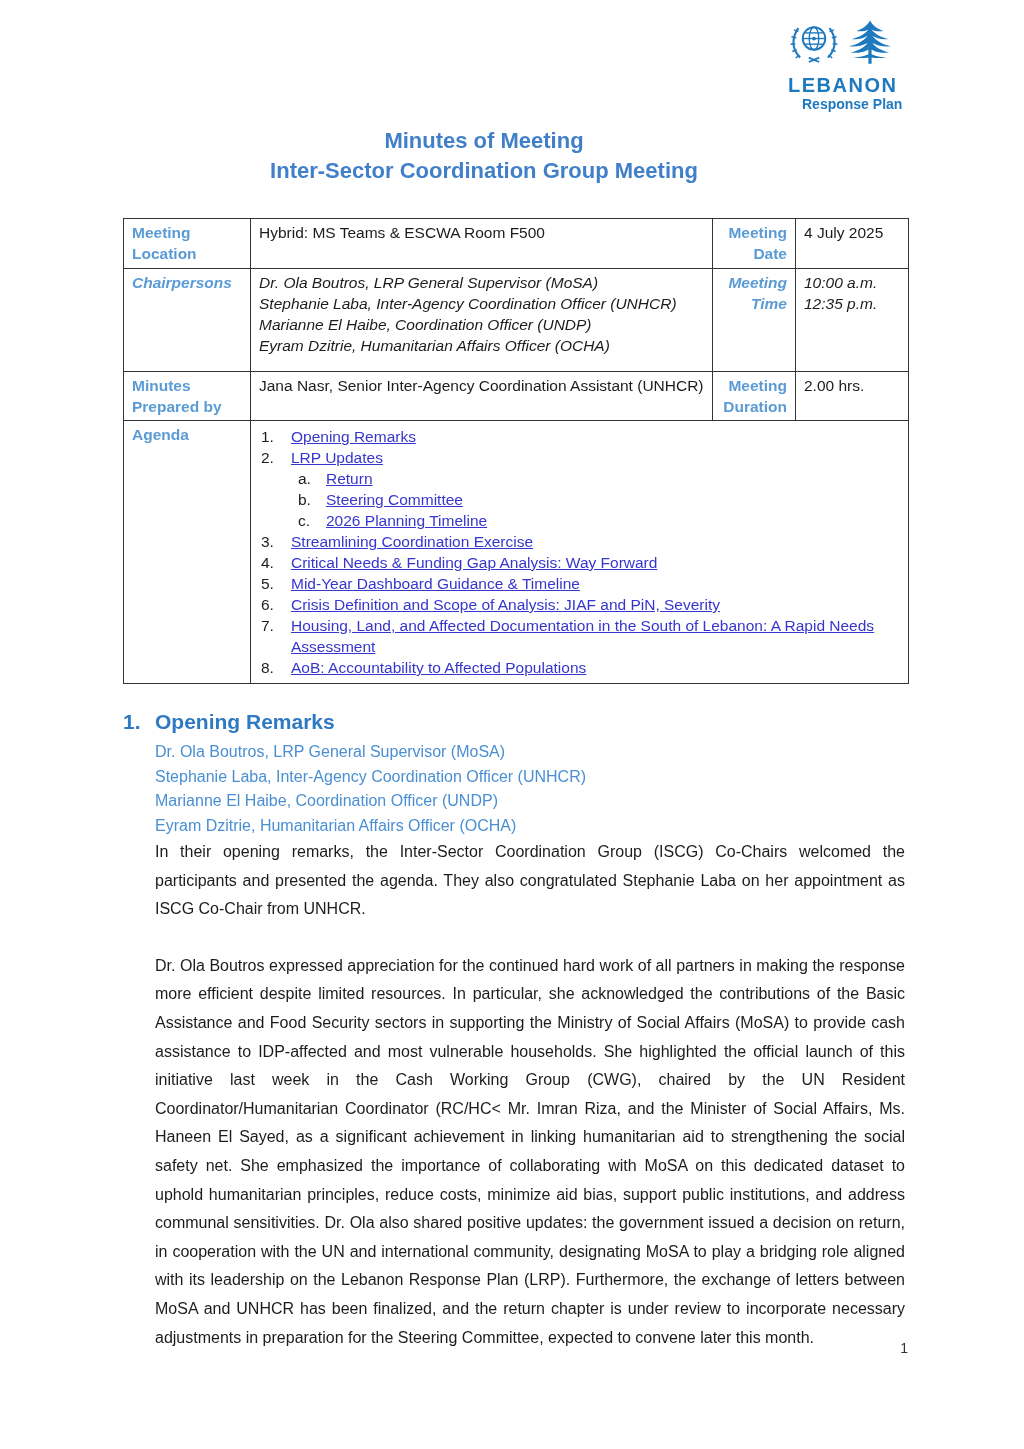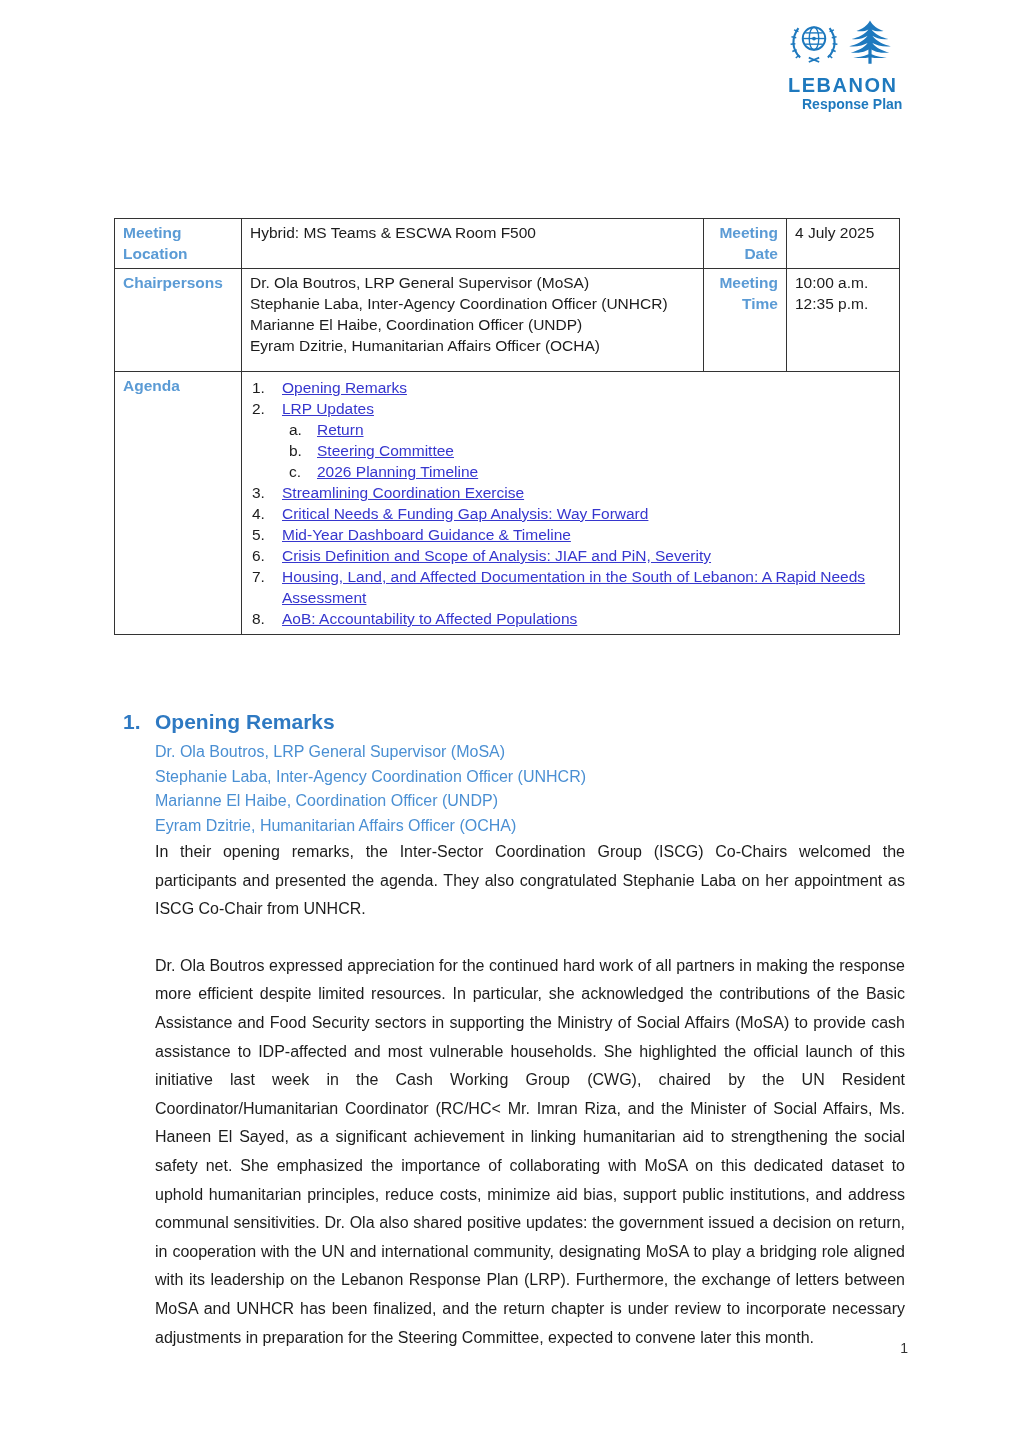--- a/index.html
+++ b/index.html
@@ -18,26 +18,26 @@
   .logo { position: absolute; top: 20px; left: 788px; width: 122px; text-align: left; }
   .logo-icons { display: flex; align-items: flex-end; gap: 6px; height: 52px; margin-bottom: 2px; }
   .logo-name { font-size: 20px; font-weight: bold; letter-spacing: 1.5px; color: #1e79be; line-height: 22px; }
   .logo-tagline { font-size: 14px; font-weight: bold; color: #1e79be; line-height: 16px; padding-left: 14px; }
 
   
   .title-block { position: absolute; top: 126px; left: 0; width: 100%; text-align: center; }
   .title-line { font-size: 22px; font-weight: bold; color: #4180c8; line-height: 30px; }
 
   
-  table.meta { position: absolute; top: 218px; left: 114px; width: 785px; border-collapse: collapse; table-layout: fixed; }
+  table.meta { position: absolute; top: 218px; left: 123px; width: 785px; border-collapse: collapse; table-layout: fixed; }
   table.meta td { border: 1.5px solid #333333; padding: 3px 8px; font-size: 15.5px; line-height: 21px; vertical-align: top; }
   td.lbl { color: #5b9bd5; font-weight: bold; }
   td.vmid { vertical-align: middle; }
   .col1 { width: 127px; } .col2 { width: 462px; } .col3 { width: 83px; text-align: right; } .col4 { width: 113px; }
-  tr.r-loc { height: 50px; } tr.r-chair { height: 103px; } tr.r-min { height: 46px; } tr.r-part { height: 24px; }
+  tr.r-loc { height: 50px; } tr.r-chair { height: 103px; font-style: italic; } tr.r-min { height: 46px; } tr.r-part { height: 24px; }
   .cell-line { display: block; }
   .justify { text-align: justify; }
   a.doclink { color: #3636ce; text-decoration: underline; cursor: pointer; }
 
   
   .agenda-cell { padding: 5px 8px 5px 10px !important; }
   .agenda-item { display: flex; align-items: flex-start; line-height: 21px; font-size: 15.5px; }
   .agenda-item .num { flex: 0 0 30px; color: #1c1c1c; }
   .agenda-item.sub { margin-left: 37px; }
   .agenda-item.sub .num { flex: 0 0 28px; }
@@ -80,20 +80,24 @@
       <span>
         <svg width="48" height="50" viewBox="0 0 60 60" fill="#1e79be">
           <path d="M30 2 C27 8 20 13 13 15 C19 16 25 15 28 13 C24 19 15 23 7 25 C15 26 23 24 27 21 C22 28 13 32 4 34 C13 35 22 33 27 30 C23 36 14 40 6 42 C15 43 24 41 28 38 L28 44 C22 47 14 48 9 48 C16 49 24 49 28 48 L28 56 L32 56 L32 48 C36 49 44 49 51 48 C46 48 38 47 32 44 L32 38 C36 41 45 43 54 42 C46 40 37 36 33 30 C38 33 47 35 56 34 C47 32 38 28 33 21 C37 24 45 26 53 25 C45 23 36 19 32 13 C35 15 41 16 47 15 C40 13 33 8 30 2 Z"></path>
         </svg>
       </span>
     </div>
     <div class="logo-name">LEBANON</div>
     <div class="logo-tagline">Response Plan</div>
   </div>
 
+  <div class="title-block">
+    <div class="title-line">Minutes of Meeting</div>
+    <div class="title-line">Inter-Sector Coordination Group Meeting</div>
+  </div>
 
   <table class="meta">
     <tbody>
         <tr class="r-loc">
       <td class="lbl col1">Meeting Location</td>
       <td class="col2 vmid">Hybrid: MS Teams &amp; ESCWA Room F500</td>
       <td class="lbl col3">Meeting Date</td>
       <td class="col4 vmid">4 July 2025</td>
     </tr>
     <tr class="r-chair">
@@ -102,20 +106,26 @@
         <span class="cell-line">Dr. Ola Boutros, LRP General Supervisor (MoSA)</span>
         <span class="cell-line">Stephanie Laba, Inter-Agency Coordination Officer (UNHCR)</span>
         <span class="cell-line">Marianne El Haibe, Coordination Officer (UNDP)</span>
         <span class="cell-line">Eyram Dzitrie, Humanitarian Affairs Officer (OCHA)</span>
       </td>
       <td class="lbl col3">Meeting Time</td>
       <td class="col4">
         <span class="cell-line">10:00 a.m.</span>
         <span class="cell-line">12:35 p.m.</span>
       </td>
+    </tr>
+    <tr class="r-min">
+      <td class="lbl col1">Minutes Prepared by</td>
+      <td class="col2 justify">Jana Nasr, Senior Inter-Agency Coordination Assistant (UNHCR)</td>
+      <td class="lbl col3">Meeting Duration</td>
+      <td class="col4 vmid">2.00 hrs.</td>
     </tr>
     <tr>
       <td class="lbl col1">Agenda</td>
       <td colspan="3" class="agenda-cell">
         <div class="agenda-item">
               <span class="num">1.</span>
               <a class="doclink">Opening Remarks</a>
             </div>
         <div class="agenda-item">
               <span class="num">2.</span>

